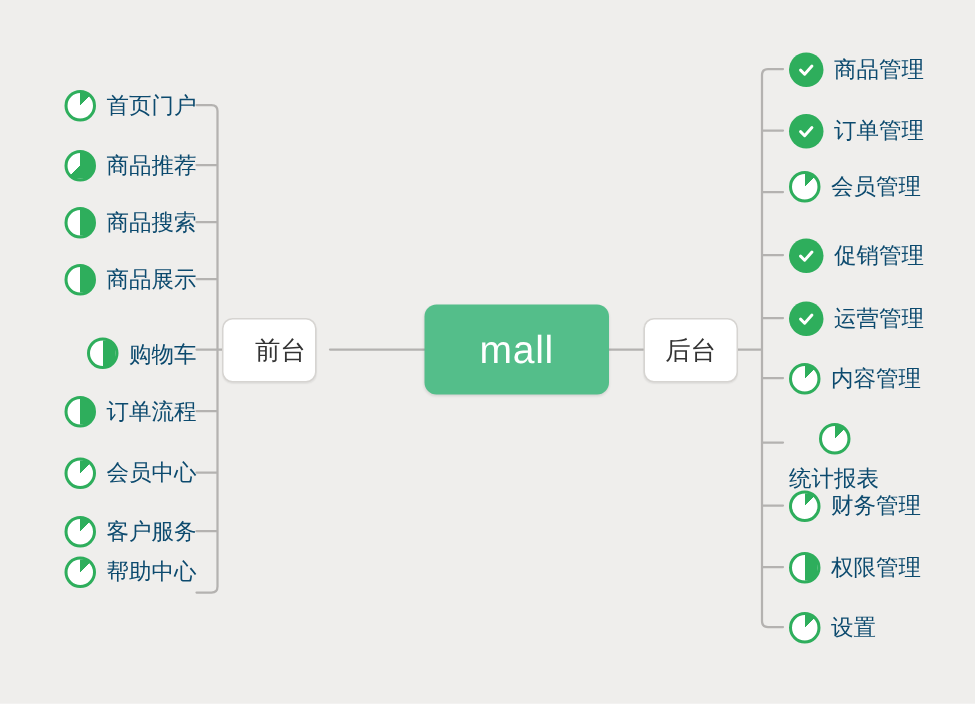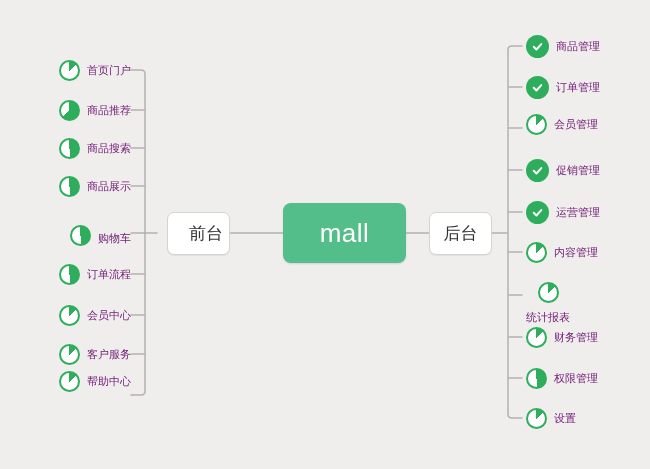--- a/index.html
+++ b/index.html
@@ -18,27 +18,27 @@
     background:#54be8a;border-radius:8px;
     color:#ffffff;font-size:26px;letter-spacing:.5px;
     box-shadow:0 1px 2px rgba(0,0,0,.12);
   }
   .topic.main{
     width:63px;height:43px;top:212px;
     background:#ffffff;border:1px solid #d6d4d1;border-radius:7px;
     color:#333333;font-size:17px;
     box-shadow:0 1px 1px rgba(0,0,0,.06);
   }
-  .topic.front{left:167px;padding-left:15px;}
+  .topic.front{left:148px;padding-left:15px;}
   .topic.back{left:429px;}
   .leaf{
     position:absolute;display:flex;align-items:center;gap:7px;height:26px;
     cursor:default;
   }
-  .leaf .label{font-size:11px;color:#701a75;white-space:nowrap;}
+  .leaf .label{font-size:15px;color:#0c4a6e;white-space:nowrap;}
   .leaf.left-side{flex-direction:row;justify-content:flex-end;right:519px;}
   .leaf.right-side{left:526px;}
   .pie{
     width:21px;height:21px;border-radius:50%;
     border:2px solid #2eae5c;box-sizing:border-box;flex:0 0 auto;
   }
   .check{
     width:23px;height:23px;border-radius:50%;background:#2eae5c;
     display:flex;align-items:center;justify-content:center;flex:0 0 auto;
   }

